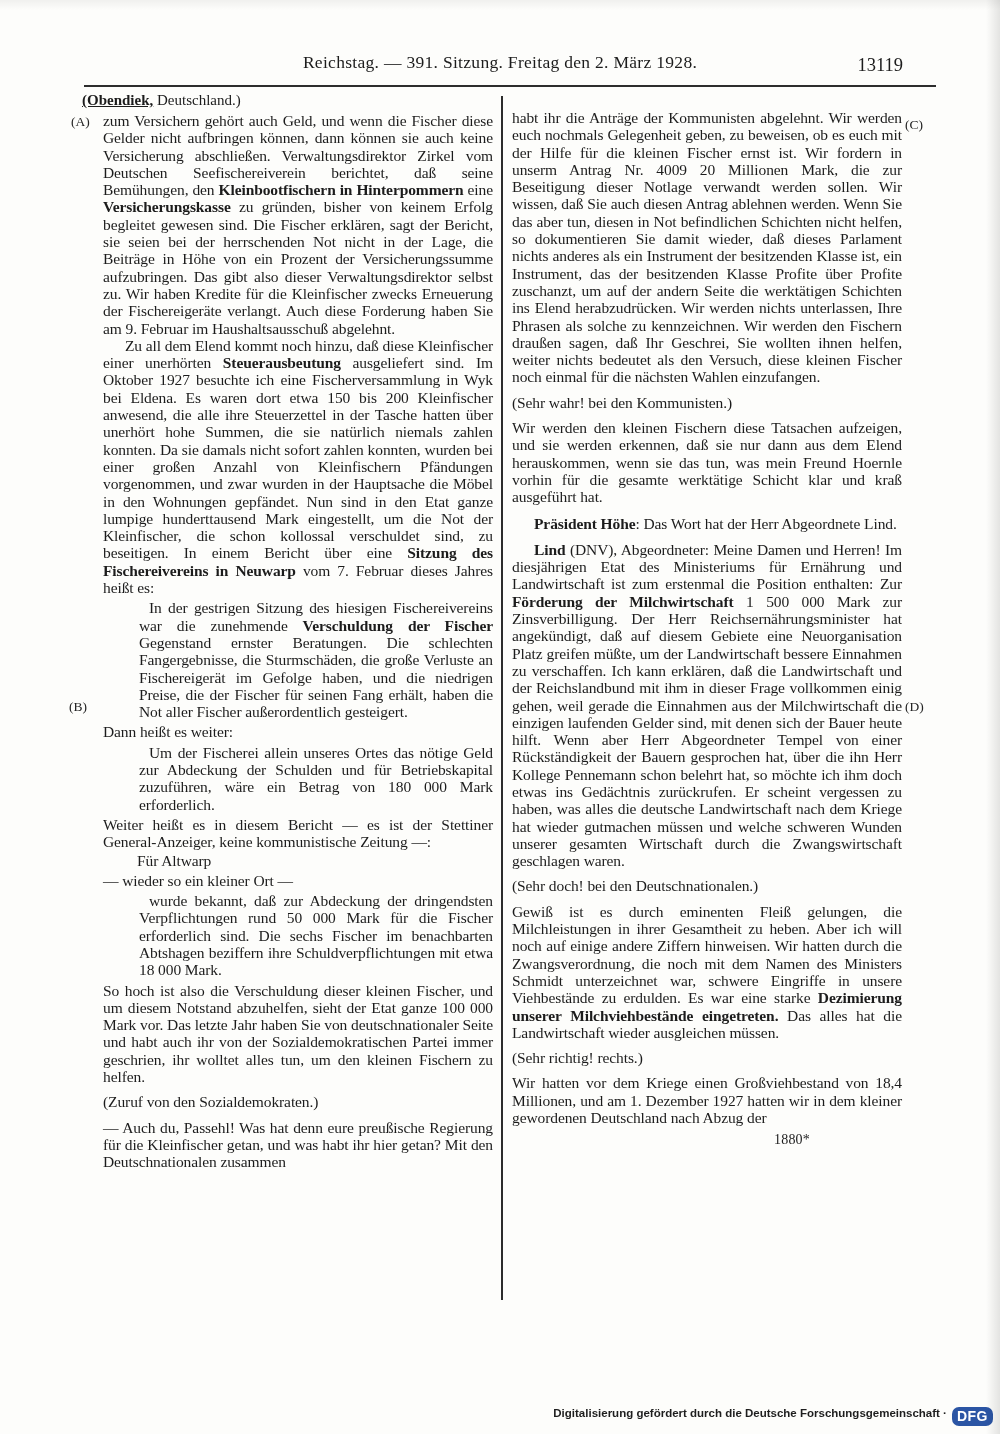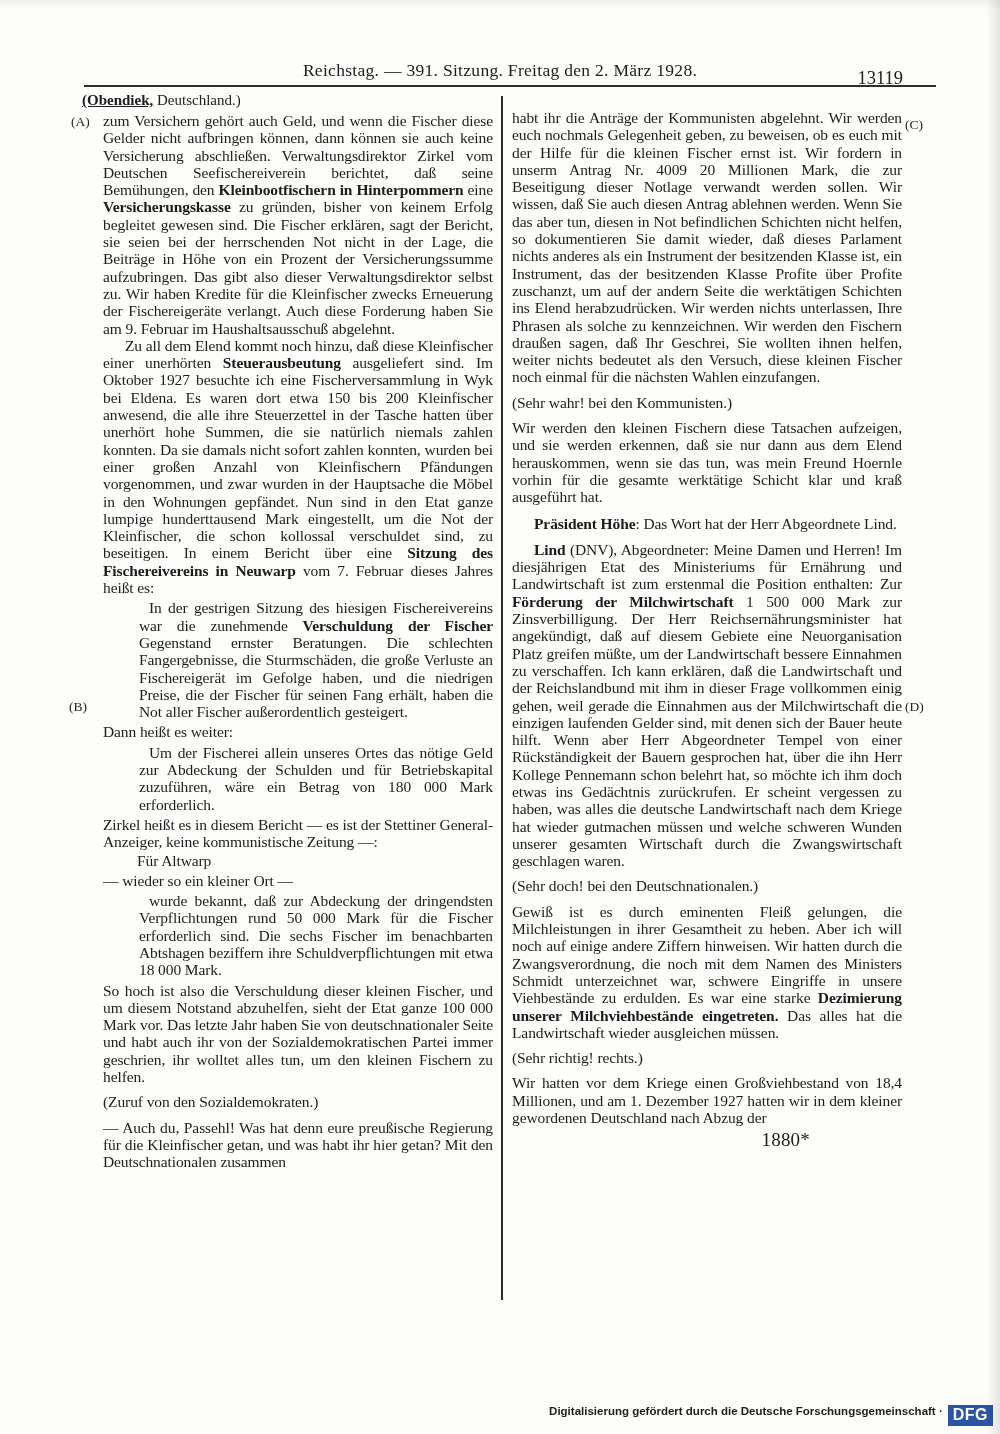--- a/index.html
+++ b/index.html
@@ -14,25 +14,25 @@
     position:absolute; top:0; right:0; width:14px; height:100%;
     background:linear-gradient(to right, rgba(0,0,0,0), rgba(0,0,0,0.10));
     pointer-events:none;
   }
   .scan-top {
     position:absolute; top:0; left:0; width:100%; height:10px;
     background:linear-gradient(to bottom, rgba(0,0,0,0.05), rgba(0,0,0,0));
     pointer-events:none;
   }
   .header-title {
-    position:absolute; top:60px; left:0; width:100%;
+    position:absolute; top:52px; left:0; width:100%;
     text-align:center; font-size:17.5px; letter-spacing:.3px;
   }
   .page-number {
-    position:absolute; top:68px; right:97px; font-size:18.5px;
+    position:absolute; top:55px; right:97px; font-size:18.5px;
   }
   .header-rule {
     position:absolute; top:85px; left:84px; width:852px; height:2px;
     background:#2d2d2d;
   }
   .col-divider {
     position:absolute; left:501px; top:96px; width:2px; height:1204px;
     background:#2c2c2c;
   }
   .speaker-note {
@@ -55,32 +55,32 @@
   .column.right { left:512px; top:109px; }
   .column p { margin:0; }
   .column .bold { font-weight:bold; }
   p.cont    { text-indent:0; }
   p.para    { text-indent:22px; }
   p.speaker { text-indent:22px; margin-top:9px; }
   p.quote   { margin-left:36px; margin-top:3px; margin-bottom:3px; text-indent:10px; }
   p.lineindent { margin-left:34px; margin-top:2px; margin-bottom:2px; text-indent:0; }
   p.center  { text-align:left; text-indent:0; margin-top:8px; margin-bottom:8px; }
   p.sig     { text-align:right; padding-right:92px; text-indent:0; margin-top:5px;
-              font-size:19px; letter-spacing:.2px; }
+              font-size:14px; letter-spacing:.2px; }
   .digitization {
     position:absolute; right:7px; bottom:8px;
     display:flex; gap:5px;
     font-family:"Liberation Sans", sans-serif;
     font-size:11.5px; font-weight:bold; color:#1e1e1e;
   }
   .dfg-badge {
     display:inline-block; color:#ffffff;
     font-family:"Liberation Sans", sans-serif;
-    font-size:16px; font-weight:bold; letter-spacing:.5px;
-    padding:1px 5px 2px 5px; border-radius:0;
+    font-size:14px; font-weight:bold; letter-spacing:.5px;
+    padding:1px 5px 2px 5px; border-radius:7px;
   }
 </style>
 </head>
 <body>
 
 <div class="page">
 
   <div class="header-title">Reichstag. — 391. Sitzung. Freitag den 2. März 1928.</div>
   <div class="page-number">13119</div>
   <div class="header-rule"></div>
@@ -92,21 +92,21 @@
   <div class="margin-letter ml-b">(B)</div>
   <div class="margin-letter ml-c">(C)</div>
   <div class="margin-letter ml-d">(D)</div>
 
   <div class="column left">
       <p class="cont"><span>zum Versichern gehört auch Geld, und wenn die Fischer diese Gelder nicht aufbringen können, dann können sie auch keine Versicherung abschließen. Verwaltungsdirektor Zirkel vom Deutschen Seefischereiverein berichtet, daß seine Bemühungen, den </span><span class="bold">Kleinbootfischern in Hinterpommern</span><span> eine </span><span class="bold">Versicherungskasse</span><span> zu gründen, bisher von keinem Erfolg begleitet gewesen sind. Die Fischer erklären, sagt der Bericht, sie seien bei der herrschenden Not nicht in der Lage, die Beiträge in Höhe von ein Prozent der Versicherungssumme aufzubringen. Das gibt also dieser Verwaltungsdirektor selbst zu. Wir haben Kredite für die Kleinfischer zwecks Erneuerung der Fischereigeräte verlangt. Auch diese Forderung haben Sie am 9. Februar im Haushaltsausschuß abgelehnt.</span></p>
       <p class="para"><span>Zu all dem Elend kommt noch hinzu, daß diese Kleinfischer einer unerhörten </span><span class="bold">Steuerausbeutung</span><span> ausgeliefert sind. Im Oktober 1927 besuchte ich eine Fischerversammlung in Wyk bei Eldena. Es waren dort etwa 150 bis 200 Kleinfischer anwesend, die alle ihre Steuerzettel in der Tasche hatten über unerhört hohe Summen, die sie natürlich niemals zahlen konnten. Da sie damals nicht sofort zahlen konnten, wurden bei einer großen Anzahl von Kleinfischern Pfändungen vorgenommen, und zwar wurden in der Hauptsache die Möbel in den Wohnungen gepfändet. Nun sind in den Etat ganze lumpige hunderttausend Mark eingestellt, um die Not der Kleinfischer, die schon kollossal verschuldet sind, zu beseitigen. In einem Bericht über eine </span><span class="bold">Sitzung des Fischereivereins in Neuwarp</span><span> vom 7. Februar dieses Jahres heißt es:</span></p>
       <p class="quote"><span>In der gestrigen Sitzung des hiesigen Fischereivereins war die zunehmende </span><span class="bold">Verschuldung der Fischer</span><span> Gegenstand ernster Beratungen. Die schlechten Fangergebnisse, die Sturmschäden, die große Verluste an Fischereigerät im Gefolge haben, und die niedrigen Preise, die der Fischer für seinen Fang erhält, haben die Not aller Fischer außerordentlich gesteigert.</span></p>
       <p class="cont"><span>Dann heißt es weiter:</span></p>
       <p class="quote"><span>Um der Fischerei allein unseres Ortes das nötige Geld zur Abdeckung der Schulden und für Betriebskapital zuzuführen, wäre ein Betrag von 180&nbsp;000 Mark erforderlich.</span></p>
-      <p class="cont"><span>Zirkel heißt es in diesem Bericht — es ist der Stettiner General-Anzeiger, keine kommunistische Zeitung —:</span></p>
+      <p class="cont"><span>Weiter heißt es in diesem Bericht — es ist der Stettiner General-Anzeiger, keine kommunistische Zeitung —:</span></p>
       <p class="lineindent"><span>Für Altwarp</span></p>
       <p class="cont"><span>— wieder so ein kleiner Ort —</span></p>
       <p class="quote"><span>wurde bekannt, daß zur Abdeckung der dringendsten Verpflichtungen rund 50&nbsp;000 Mark für die Fischer erforderlich sind. Die sechs Fischer im benachbarten Abtshagen beziffern ihre Schuldverpflichtungen mit etwa 18&nbsp;000 Mark.</span></p>
       <p class="cont"><span>So hoch ist also die Verschuldung dieser kleinen Fischer, und um diesem Notstand abzuhelfen, sieht der Etat ganze 100&nbsp;000 Mark vor. Das letzte Jahr haben Sie von deutschnationaler Seite und habt auch ihr von der Sozialdemokratischen Partei immer geschrien, ihr wolltet alles tun, um den kleinen Fischern zu helfen.</span></p>
       <p class="center"><span>(Zuruf von den Sozialdemokraten.)</span></p>
       <p class="cont"><span>— Auch du, Passehl! Was hat denn eure preußische Regierung für die Kleinfischer getan, und was habt ihr hier getan? Mit den Deutschnationalen zusammen</span></p>
     </div>
   <div class="column right">
       <p class="cont"><span>habt ihr die Anträge der Kommunisten abgelehnt. Wir werden euch nochmals Gelegenheit geben, zu beweisen, ob es euch mit der Hilfe für die kleinen Fischer ernst ist. Wir fordern in unserm Antrag Nr. 4009 20&nbsp;Millionen Mark, die zur Beseitigung dieser Notlage verwandt werden sollen. Wir wissen, daß Sie auch diesen Antrag ablehnen werden. Wenn Sie das aber tun, diesen in Not befindlichen Schichten nicht helfen, so dokumentieren Sie damit wieder, daß dieses Parlament nichts anderes als ein Instrument der besitzenden Klasse ist, ein Instrument, das der besitzenden Klasse Profite über Profite zuschanzt, um auf der andern Seite die werktätigen Schichten ins Elend herabzudrücken. Wir werden nichts unterlassen, Ihre Phrasen als solche zu kennzeichnen. Wir werden den Fischern draußen sagen, daß Ihr Geschrei, Sie wollten ihnen helfen, weiter nichts bedeutet als den Versuch, diese kleinen Fischer noch einmal für die nächsten Wahlen einzufangen.</span></p>
       <p class="center"><span>(Sehr wahr! bei den Kommunisten.)</span></p>

